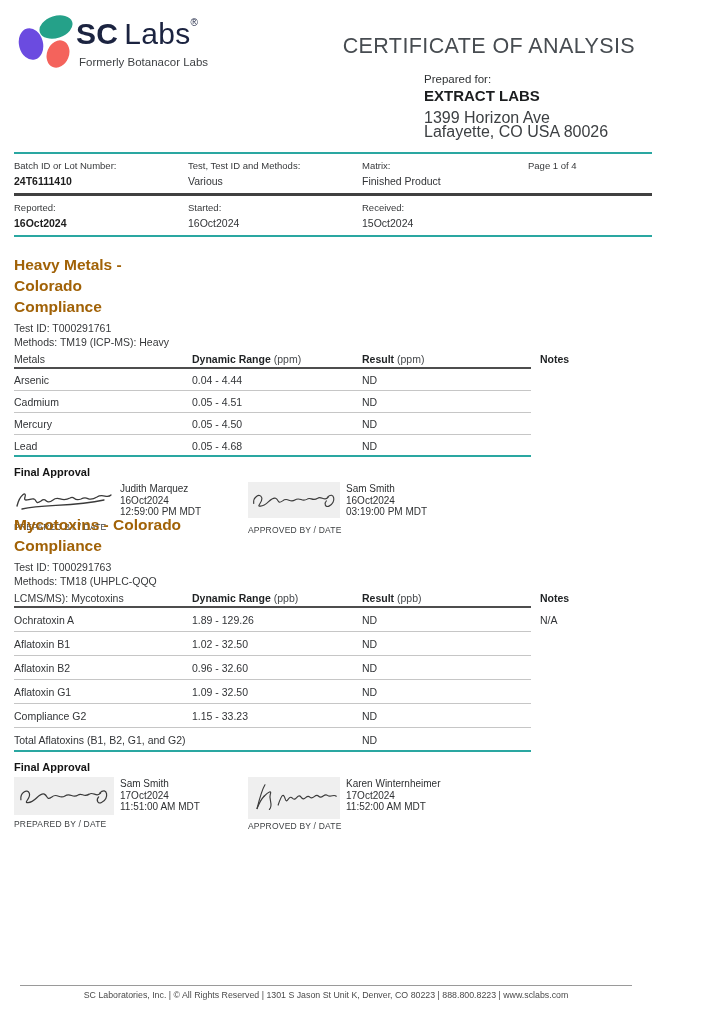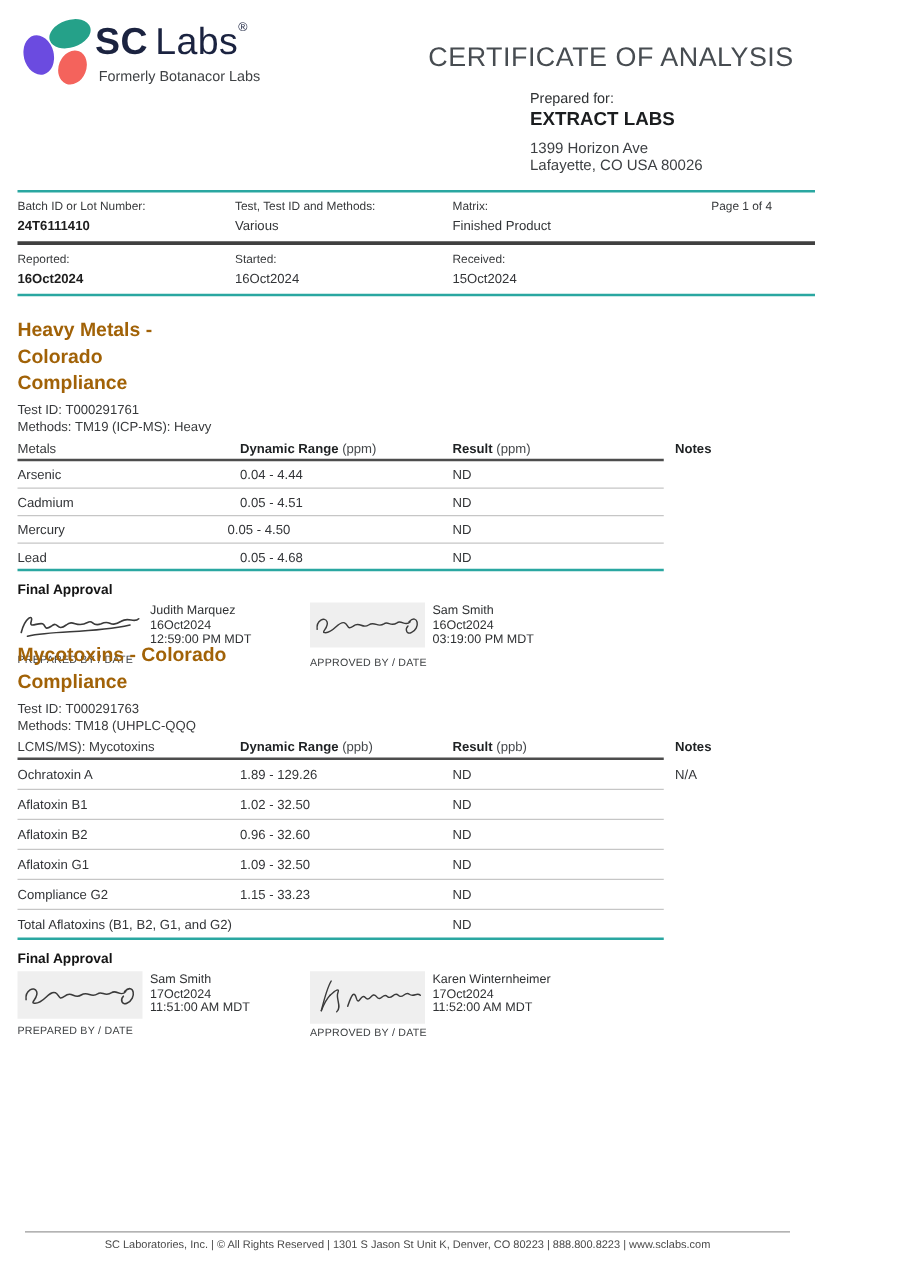--- a/index.html
+++ b/index.html
@@ -11,30 +11,30 @@
   .brand-text { position:absolute; left:76px; top:17px; font-size:30px; color:#1b2340; letter-spacing:.3px; }
   .brand-text .sc { font-weight:800; }
   .brand-text .labs { font-weight:500; margin-left:6px; }
   .brand-text .reg { font-size:10px; vertical-align:18px; font-weight:400; }
   .brand-tagline { position:absolute; left:79px; top:56px; font-size:11.5px; color:#3e4144; }
 
   .doc-title { position:absolute; right:17px; top:34px; font-size:21.5px; letter-spacing:.4px; color:#474c51; font-weight:400; white-space:nowrap; }
   .prepared-block { position:absolute; left:424px; top:72px; line-height:14px; }
   .prepared-label { font-size:11.5px; color:#2e3133; }
   .client-name { font-size:15px; font-weight:700; color:#1b1d1f; margin-top:3px; }
-  .client-address { font-size:12px; color:#3d4043; margin-top:8px; line-height:14px; }
+  .client-address { font-size:16px; color:#3d4043; margin-top:8px; line-height:14px; }
 
   .product-title { position:absolute; left:14px; top:129px; font-size:15.5px; font-weight:700; color:#161616; }
 
   
   .info-panel { position:absolute; left:14px; top:152px; width:696px; border-top:2px solid #2aa7a1; border-bottom:2px solid #2aa7a1; }
   .info-row { position:relative; height:39px; }
   .info-row.first { border-bottom:3px solid #404040; }
   .info-cell { position:absolute; top:6px; }
-  .c1 { left:0; } .c2 { left:174px; } .c3 { left:348px; } .c4 { left:514px;margin-left:41px; }
+  .c1 { left:0; } .c2 { left:174px; } .c3 { left:348px; } .c4 { left:514px; }
   .info-label { font-size:9.5px; color:#37393b; }
   .info-value { font-size:10.5px; color:#323437; margin-top:4px; }
   .info-value.bold { font-weight:700; color:#1d1d1d; }
 
   
   .section { position:absolute; left:14px; width:696px; }
   .section-hm { top:254px; }
   .section-mt { top:514px; }
   .section-title { font-size:15.5px; font-weight:700; color:#a16207; line-height:21px; }
   .w-hm { width:150px; } .w-mt { width:170px; }
@@ -154,21 +154,21 @@
       <div class="rule"></div>
     </div>
     <div class="trow trow-hm">
       <span class="td c1">Cadmium</span>
       <span class="td" style="left:178px;">0.05 - 4.51</span>
       <span class="td" style="left:348px;">ND</span>
       <div class="rule"></div>
     </div>
     <div class="trow trow-hm">
       <span class="td c1">Mercury</span>
-      <span class="td" style="left:168px;">0.05 - 4.50</span>
+      <span class="td" style="left:178px;">0.05 - 4.50</span>
       <span class="td" style="left:348px;">ND</span>
       <div class="rule"></div>
     </div>
     <div class="trow trow-hm last">
       <span class="td c1">Lead</span>
       <span class="td" style="left:178px;">0.05 - 4.68</span>
       <span class="td" style="left:348px;">ND</span>
       <div class="rule"></div>
     </div>
 

